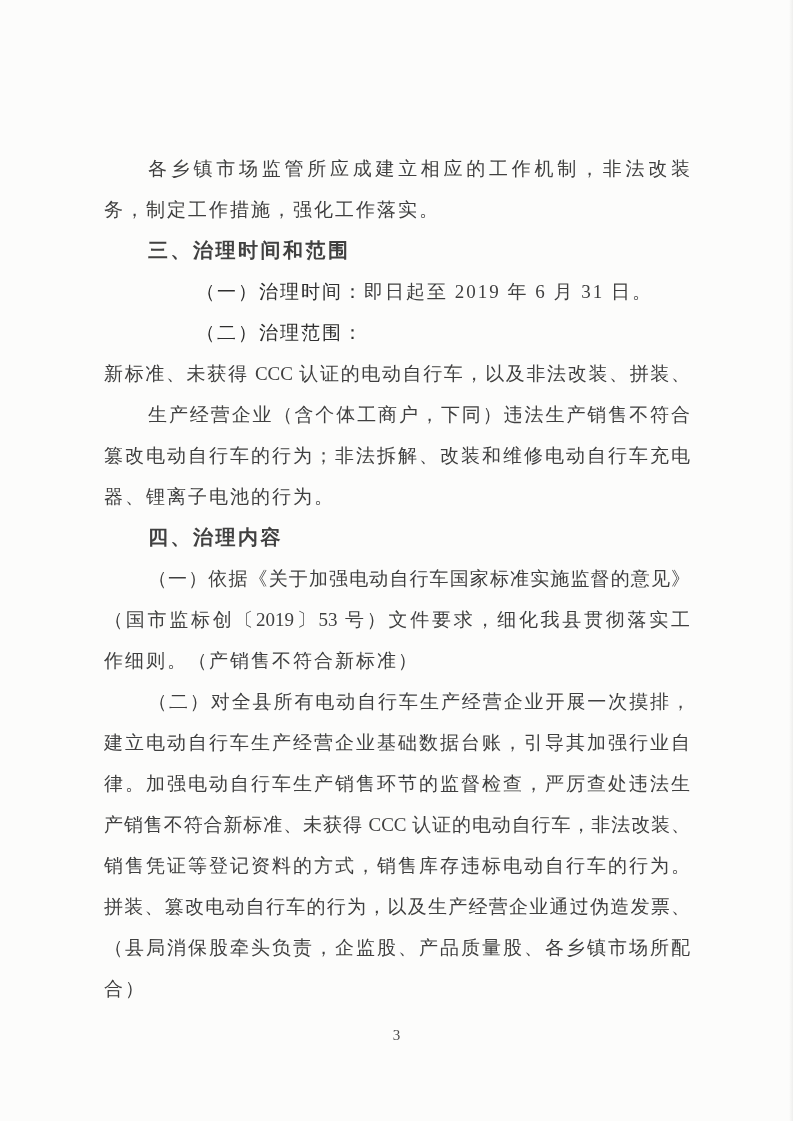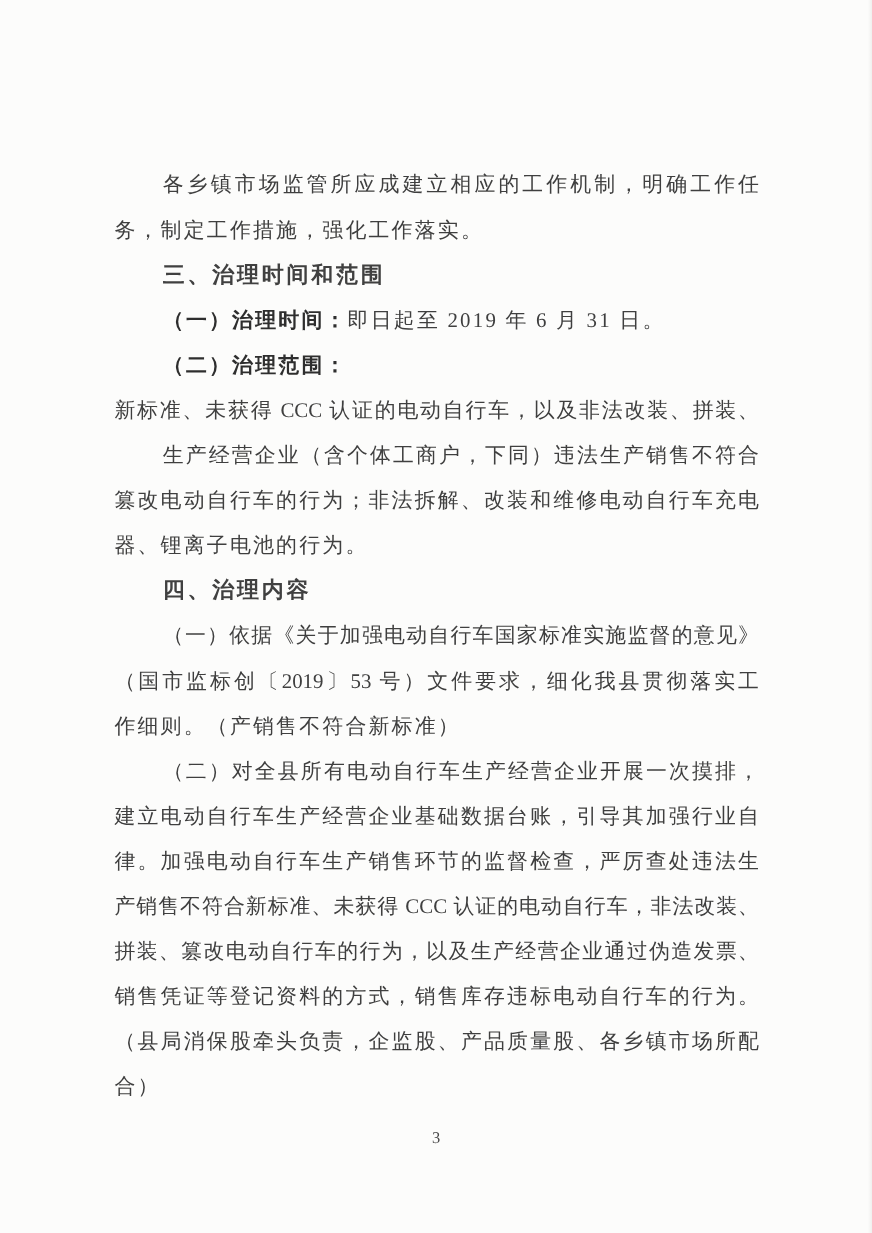--- a/index.html
+++ b/index.html
@@ -50,43 +50,44 @@
   
   .line.head {
     font-family: "Liberation Sans", "DejaVu Sans", sans-serif;
     font-weight: 700;
     color: #404040;
     font-size: 20px;
     letter-spacing: 2.5px;
   }
   
   .b {
-    font-weight: 700;
+    font-weight: 400;
     color: #2e2e2e;
+    margin-left: 48px;
   }
   .page-number {
     position: absolute;
     top: 1024px;
     left: 0;
     width: 100%;
     text-align: center;
     font-size: 15px;
     line-height: 22px;
     color: #4a4a4a;
     letter-spacing: 0;
   }
 </style>
 </head>
 <body>
 
 <div class="page">
 
   <div class="content">
 
-    <div class="line j ind">各乡镇市场监管所应成建立相应的工作机制，明确工作任</div>
+    <div class="line j ind">各乡镇市场监管所应成建立相应的工作机制，非法改装</div>
     <div class="line">务，制定工作措施，强化工作落实。</div>
 
     <div class="line head ind">三、治理时间和范围</div>
 
     <div class="line ind"><span class="b">（一）治理时间：</span><span>即日起至 2019 年 6 月 31 日。</span></div>
 
     <div class="line ind"><span class="b">（二）治理范围：</span></div>
 
     <div class="line j">新标准、未获得 CCC 认证的电动自行车，以及非法改装、拼装、</div>
     <div class="line j ind">生产经营企业（含个体工商户，下同）违法生产销售不符合</div>
@@ -96,22 +97,22 @@
     <div class="line head ind">四、治理内容</div>
 
     <div class="line j ind">（一）依据《关于加强电动自行车国家标准实施监督的意见》</div>
     <div class="line j">（国市监标创〔2019〕53 号）文件要求，细化我县贯彻落实工</div>
     <div class="line">作细则。（产销售不符合新标准）</div>
 
     <div class="line j ind">（二）对全县所有电动自行车生产经营企业开展一次摸排，</div>
     <div class="line j">建立电动自行车生产经营企业基础数据台账，引导其加强行业自</div>
     <div class="line j">律。加强电动自行车生产销售环节的监督检查，严厉查处违法生</div>
     <div class="line j">产销售不符合新标准、未获得 CCC 认证的电动自行车，非法改装、</div>
+    <div class="line j">销售凭证等登记资料的方式，销售库存违标电动自行车的行为。</div>
     <div class="line j">拼装、篡改电动自行车的行为，以及生产经营企业通过伪造发票、</div>
-    <div class="line j">销售凭证等登记资料的方式，销售库存违标电动自行车的行为。</div>
     <div class="line j">（县局消保股牵头负责，企监股、产品质量股、各乡镇市场所配</div>
     <div class="line">合）</div>
 
   </div>
 
   <div class="page-number">3</div>
 
   <div class="scan-edge"></div>
 
 </div>

